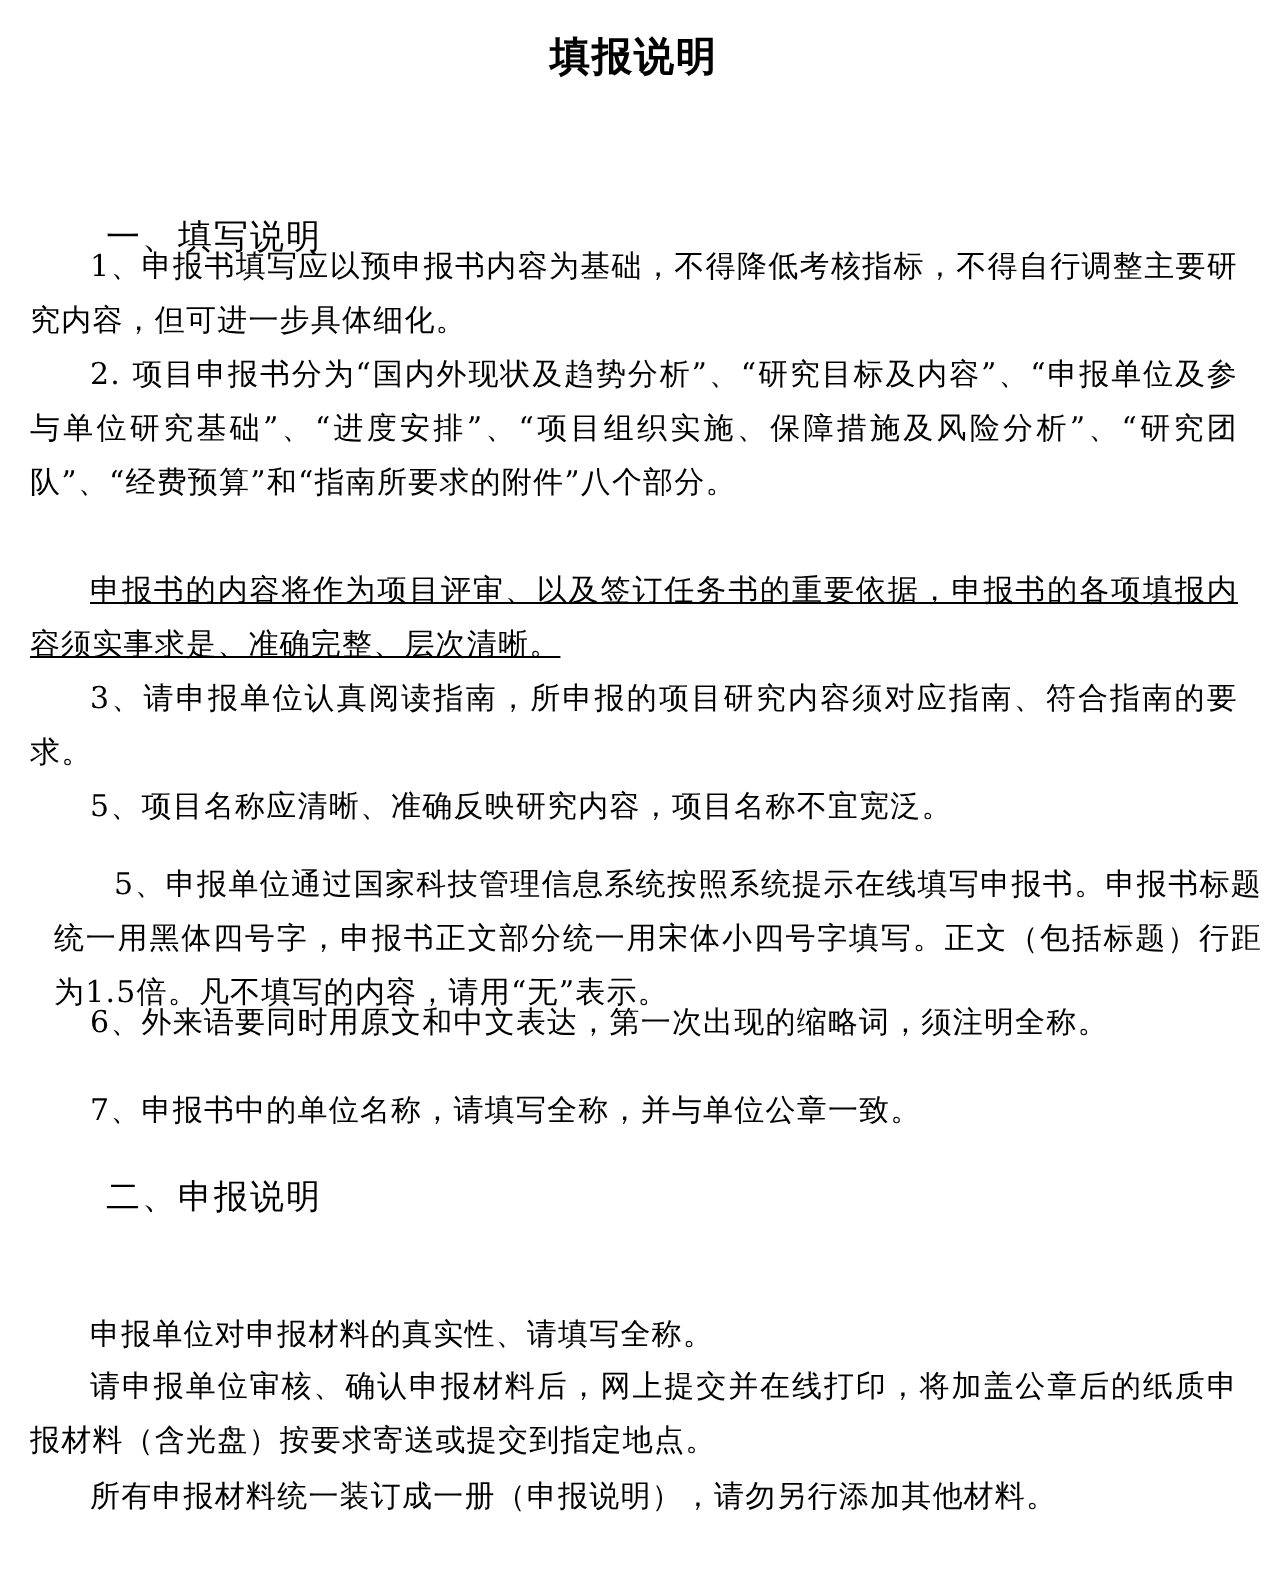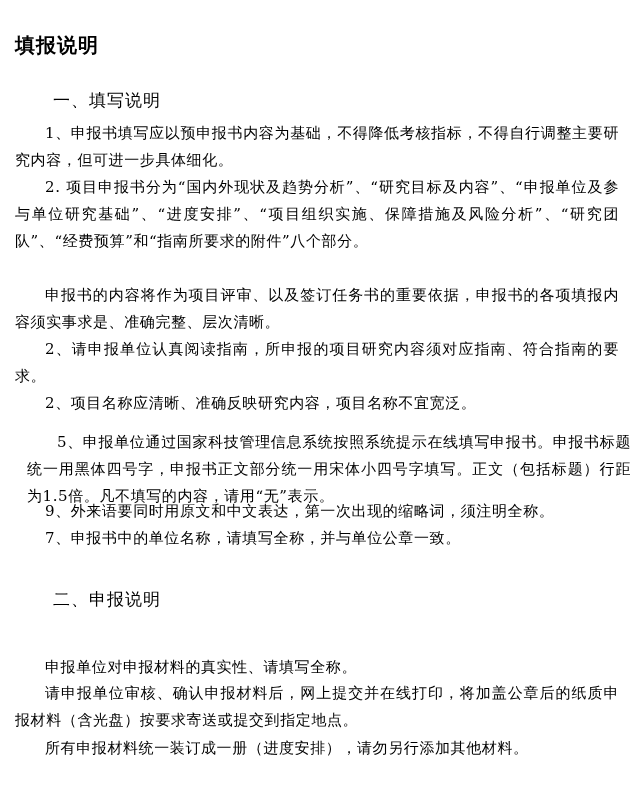--- a/index.html
+++ b/index.html
@@ -17,37 +17,38 @@
     }
     .page {
       position: absolute;
       left: 15px;
       top: 0;
       width: 604px;
     }
     .doc-title {
       position: absolute;
       left: 0;
-      top: 33px;
+      top: 16px;
       width: 604px;
+      text-align: center;
       font-family: "DejaVu Sans", "Liberation Sans", sans-serif;
       font-weight: bold;
       font-size: 20px;
       line-height: 24px;
       letter-spacing: 1px;
     }
     .section-heading {
       position: absolute;
       left: 38px;
       font-family: "DejaVu Sans", "Liberation Sans", sans-serif;
       font-size: 17px;
       line-height: 22px;
       letter-spacing: 1px;
     }
-    .section-heading.s1 { top: 89px; }
+    .section-heading.s1 { top: 108px; font-family: Liberation Serif, serif; }
     .section-heading.s2 { top: 588px; }
     .para {
       position: absolute;
       left: 0;
       width: 604px;
       font-size: 15px;
       line-height: 27px;
       text-indent: 30px;
       text-align: justify;
       letter-spacing: 0.6px;
@@ -56,25 +57,25 @@
 </head>
 <body>
 
 <div class="page">
   <div class="doc-title">填报说明</div>
 
   <div class="section-heading s1">一、填写说明</div>
 
   <p class="para" style="top:120px;margin:0;">1、申报书填写应以预申报书内容为基础，不得降低考核指标，不得自行调整主要研究内容，但可进一步具体细化。</p>
   <p class="para" style="top:174px;margin:0;">2. 项目申报书分为“国内外现状及趋势分析”、“研究目标及内容”、“申报单位及参与单位研究基础”、“进度安排”、“项目组织实施、保障措施及风险分析”、“研究团队”、“经费预算”和“指南所要求的附件”八个部分。</p>
-  <p class="para" style="top:282px;margin:0;">申报书的内容将作为项目评审、以及签订任务书的重要依据，申报书的各项填报内容须实事求是、准确完整、层次清晰。</p>
-  <p class="para" style="top:336px;margin:0;">2、请申报单位认真阅读指南，所申报的项目研究内容须对应指南、符合指南的要求。</p>
-  <p class="para" style="top:390px;margin:0;">2、项目名称应清晰、准确反映研究内容，项目名称不宜宽泛。</p>
+  <p class="para" style="top:282px;margin:0;text-decoration:underline;">申报书的内容将作为项目评审、以及签订任务书的重要依据，申报书的各项填报内容须实事求是、准确完整、层次清晰。</p>
+  <p class="para" style="top:336px;margin:0;">3、请申报单位认真阅读指南，所申报的项目研究内容须对应指南、符合指南的要求。</p>
+  <p class="para" style="top:390px;margin:0;">5、项目名称应清晰、准确反映研究内容，项目名称不宜宽泛。</p>
   <p class="para" style="top:417px;margin:12px;">5、申报单位通过国家科技管理信息系统按照系统提示在线填写申报书。申报书标题统一用黑体四号字，申报书正文部分统一用宋体小四号字填写。正文（包括标题）行距为1.5倍。凡不填写的内容，请用“无”表示。</p>
-  <p class="para" style="top:498px;margin:0;">9、外来语要同时用原文和中文表达，第一次出现的缩略词，须注明全称。</p>
-  <p class="para" style="top:525px;margin:0;">7、申报书中的单位名称，请填写全称，并与单位公章一致。</p>
+  <p class="para" style="top:498px;margin:0;">6、外来语要同时用原文和中文表达，第一次出现的缩略词，须注明全称。</p>
+  <p class="para" style="top:542px;margin:0;">7、申报书中的单位名称，请填写全称，并与单位公章一致。</p>
 
   <div class="section-heading s2">二、申报说明</div>
 
   <p class="para" style="top:654px;margin:0;">申报单位对申报材料的真实性、请填写全称。</p>
   <p class="para" style="top:681px;margin:0;font-family:Liberation Mono, monospace;">请申报单位审核、确认申报材料后，网上提交并在线打印，将加盖公章后的纸质申报材料（含光盘）按要求寄送或提交到指定地点。</p>
-  <p class="para" style="top:735px;margin:0;">所有申报材料统一装订成一册（进度安排），请勿另行添加其他材料。</p>
+  <p class="para" style="top:735px;margin:0;">所有申报材料统一装订成一册（申报说明），请勿另行添加其他材料。</p>
 </div>
 
 </body></html>

